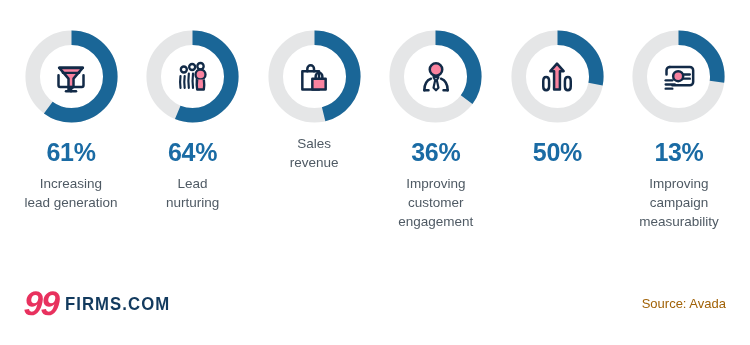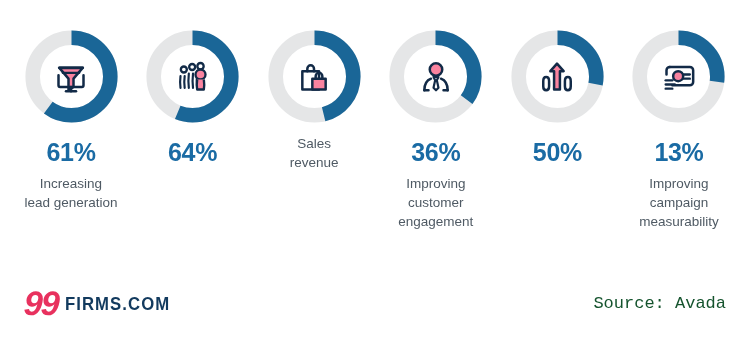--- a/index.html
+++ b/index.html
@@ -112,23 +112,22 @@
     font-size: 19px;
     font-weight: bold;
     color: #123a5e;
     letter-spacing: 1.2px;
     margin-left: 7px;
     line-height: 1;
     transform: scaleX(0.88);
     transform-origin: left center;
   }
   .source {
-    font-size: 17px;
-    color: #14532d;
-    font-family: Liberation Mono, monospace;
+    font-size: 13px;
+    color: #a16207;
   }
 </style>
 </head>
 <body>
 
 <div id="infographic">
 
   <div class="stats-row">
 
     <div class="stat-item">
@@ -165,20 +164,21 @@
             <circle cx="23" cy="12" r="3.6" fill="none" stroke="#122a47" stroke-width="2.8"></circle>
             <path d="M19 20 q-1 9 0 17 M24 20 q-1 9 0 17" fill="none" stroke="#122a47" stroke-width="2.6" stroke-linecap="round"></path>
             <circle cx="33" cy="11" r="3.8" fill="none" stroke="#122a47" stroke-width="2.8"></circle>
             <path d="M29 19 q-1 9 0 18" fill="none" stroke="#122a47" stroke-width="2.6" stroke-linecap="round"></path>
             <circle cx="33" cy="21" r="6" fill="#f9839f" stroke="#122a47" stroke-width="2.8"></circle>
             <path d="M29 27 q-1 7 0 12 h8 q1 -5 0 -12" fill="#f9839f" stroke="#122a47" stroke-width="2.8" stroke-linejoin="round"></path>
           </svg>
         </div>
       </div>
       <div class="pct">64%</div>
+      <div class="caption">Lead<br>nurturing</div>
     </div>
 
     <div class="stat-item">
       <div class="donut-wrap">
         <svg viewBox="0 0 100 100">
           <circle cx="50" cy="50" r="40" fill="none" stroke="#e5e6e7" stroke-width="15"></circle>
           <circle class="arc" cx="50" cy="50" r="40" fill="none" stroke="#1a6697" stroke-width="15" transform="rotate(-90 50 50)" stroke-dasharray="115.92388377497622 135.40352851220723" stroke-dashoffset="0"></circle>
         </svg>
         <div class="icon-holder">
           <svg viewBox="0 0 48 48">

